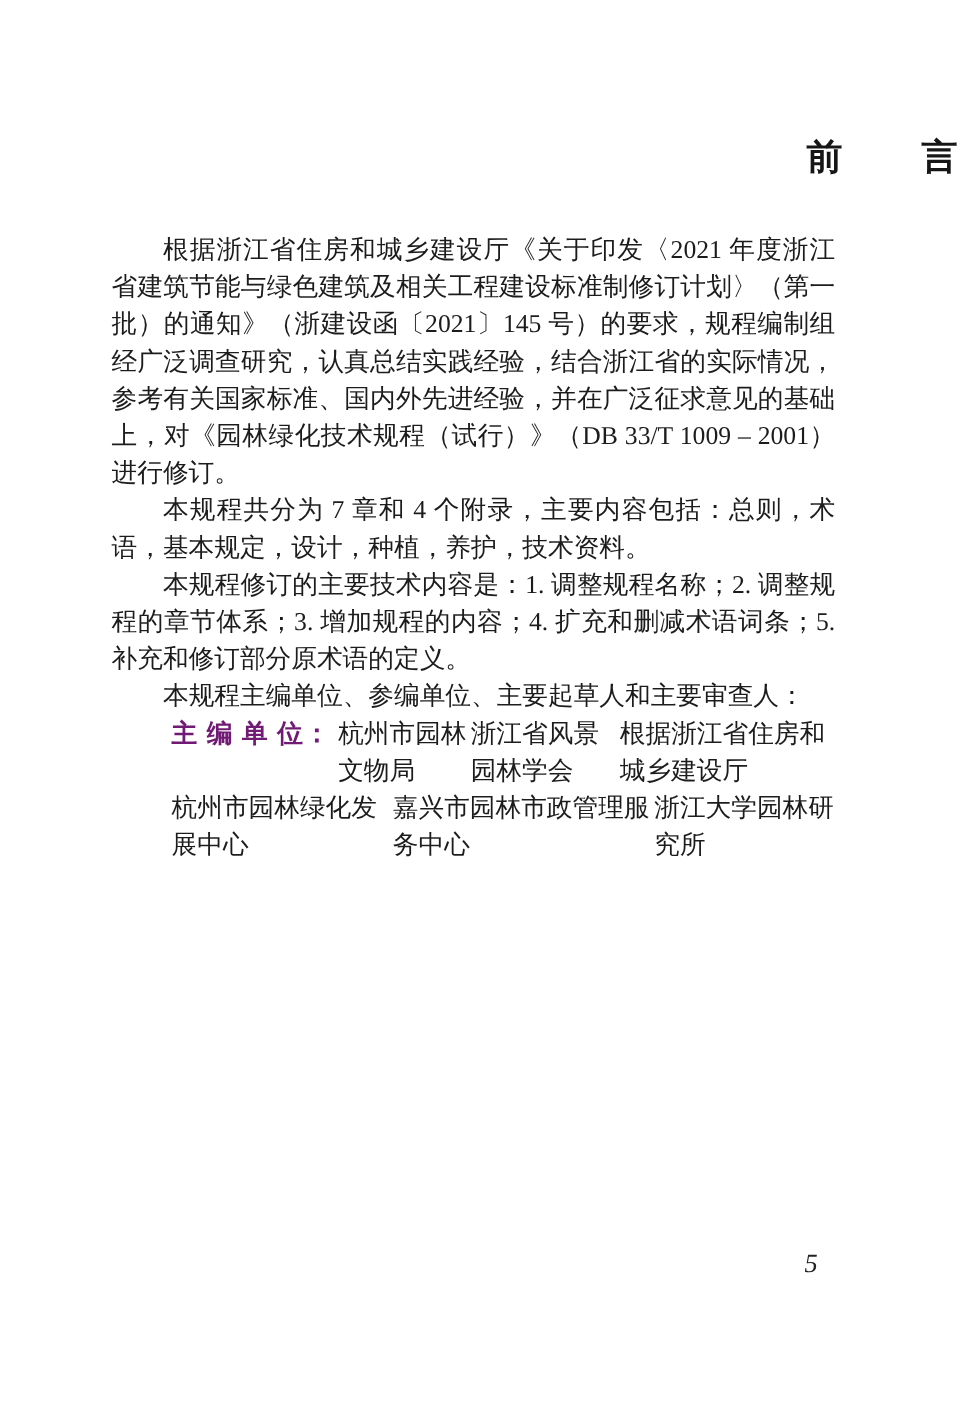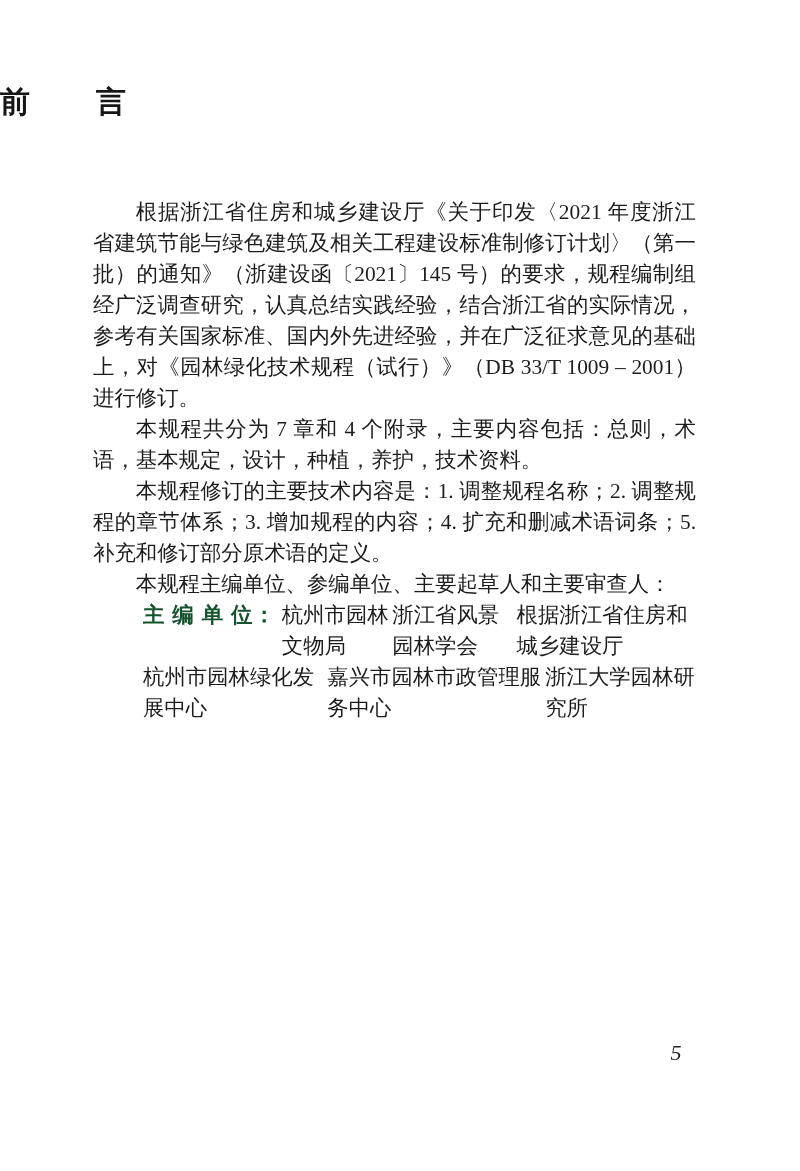--- a/index.html
+++ b/index.html
@@ -12,32 +12,32 @@
     width: 800px;
     height: 1171px;
     margin: 0 auto;
     background: #ffffff;
     color: #1c1c1c;
     overflow: hidden;
     font-family: "Liberation Serif", "DejaVu Serif", serif;
   }
   .doc-title {
     margin: 0;
-    padding-top: 85px;
-    text-align: left;
+    padding-top: 115px;
+    text-align: right;
     font-family: "Liberation Sans", "DejaVu Sans", sans-serif;
     font-weight: 700;
     font-size: 30px;
     line-height: 34px;
     letter-spacing: 2px;
     color: #161616;
     white-space: pre;
   }
   .doc-body {
-    margin-top: 78px;
+    margin-top: 44px;
     padding-left: 93px;
     padding-right: 104px;
     font-size: 21.4px;
     line-height: 31px;
     text-align: justify;
     text-justify: inter-character;
   }
   .para {
     margin: 0;
     text-indent: 2em;
@@ -48,21 +48,21 @@
     margin-left: 50px;
     text-align: left;
   }
   .credit-label {
     flex-shrink: 0;
     font-family: "Liberation Sans", "DejaVu Sans", sans-serif;
     font-weight: 700;
     white-space: pre;
     letter-spacing: 1px;
     margin-right: 6px;
-    color: #14532d;
+    color: #701a75;
   }
   .credit-units {
     display: flex;
     flex-direction: row;
   }
   .credit-unit {
     display: block;
   }
   .page-number {
     position: absolute;

